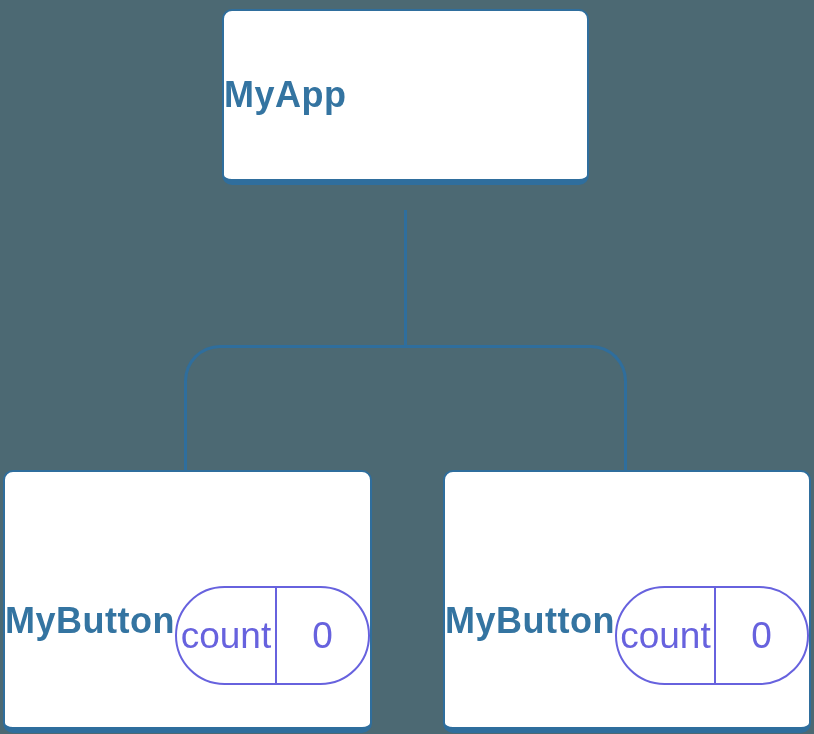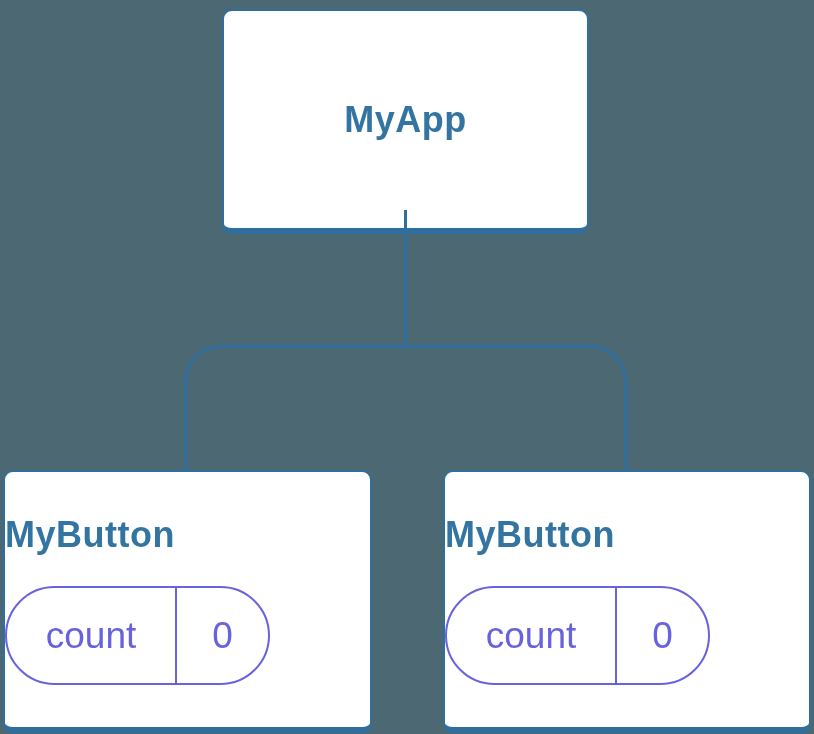--- a/index.html
+++ b/index.html
@@ -22,22 +22,22 @@
   .card{
     position:absolute;
     background:var(--card-bg);
     border:2px solid var(--line);
     border-bottom-width:6px;
     border-radius:10px;
   }
 
   .root-card{
     left:222px;top:9px;
-    width:367px;height:225px;
-    display:flex;align-items:center;justify-content:center;
+    width:367px;height:176px;
+    display:flex;align-items:center;
   }
 
   .node-title{
     font-size:36px;
     font-weight:600;
     color:var(--title);
     letter-spacing:0.5px;
   }
 
   
@@ -55,21 +55,21 @@
     width:443px;height:126px;
     border:3px solid var(--line);
     border-bottom:none;
     border-top-left-radius:36px;
     border-top-right-radius:36px;
   }
 
   .child-card{
     top:470px;
     width:369px;height:263px;
-    display:flex;flex-direction:column;
+    display:flex;flex-direction:row;align-items:center;
     padding-top:42px;
   }
   .child-left{left:3px;}
   .child-right{left:443px;width:368px;}
 
   .pill{
     margin-top:30px;
     width:265px;height:99px;
     border:2px solid var(--pill);
     border-radius:50px;

